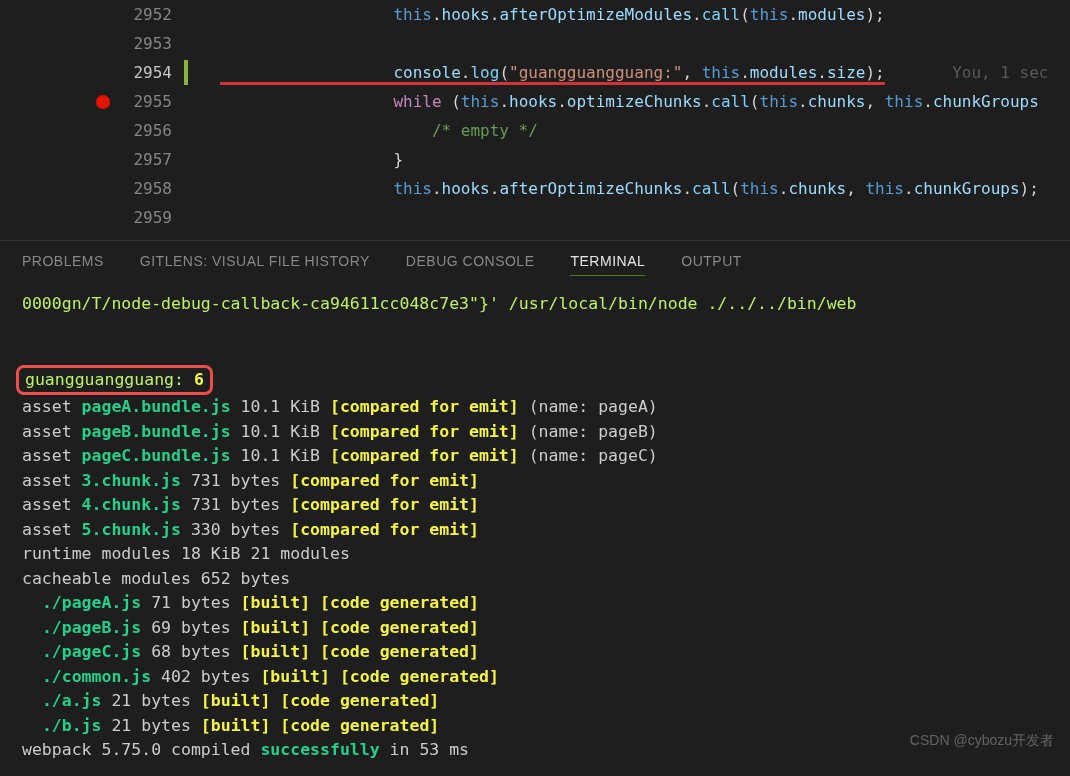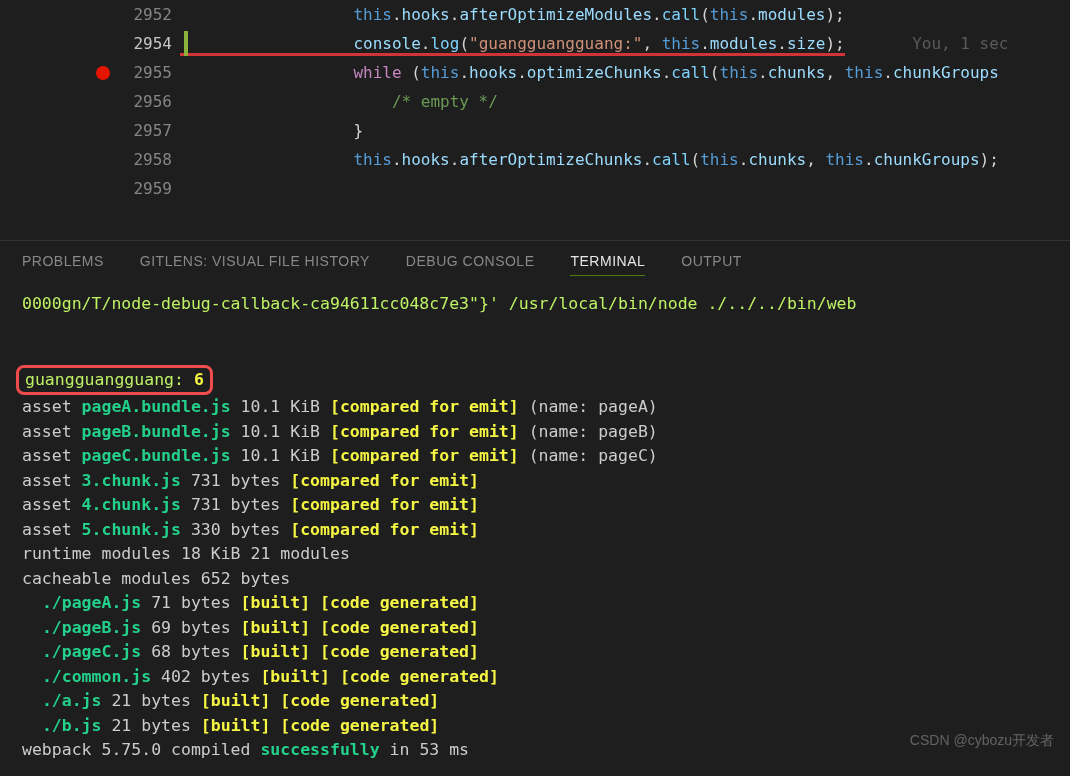--- a/index.html
+++ b/index.html
@@ -16,20 +16,21 @@
   .editor {
     background: #1e1e1e;
     padding-top: 0;
     height: 240px;
     overflow: hidden;
     line-height: 29px;
   }
   .code-line {
     display: flex;
     white-space: pre;
+    gap: 40px;
   }
   .gutter {
     width: 180px;
     text-align: right;
     color: #858585;
     padding-right: 8px;
     position: relative;
     flex-shrink: 0;
   }
   .breakpoint {
@@ -102,20 +103,21 @@
     color: rgba(200,200,200,0.4);
     font-family: Liberation Sans, sans-serif;
     font-size: 14px;
   }
 </style>
 </head>
 <body>
 
 <div class="editor" id="editor">
     <div class="code-line"><div class="gutter">2952</div><div>                  <span class="k-this">this</span><span class="k-punc">.</span><span class="k-prop">hooks</span><span class="k-punc">.</span><span class="k-prop">afterOptimizeModules</span><span class="k-punc">.</span><span class="k-fn">call</span><span class="k-paren">(</span><span class="k-this">this</span><span class="k-punc">.</span><span class="k-prop">modules</span><span class="k-paren">)</span><span class="k-punc">;</span></div></div>
+    <div class="code-line"><div class="gutter">2953</div><div></div></div>
     <div class="code-line"><div class="gutter" style="color: rgb(198, 198, 198);">2954<span class="cursor-bar"></span></div><div><span class="underline-red">                  <span class="k-prop">console</span><span class="k-punc">.</span><span class="k-fn">log</span><span class="k-paren">(</span><span class="k-str">"guangguangguang:"</span><span class="k-punc">, </span><span class="k-this">this</span><span class="k-punc">.</span><span class="k-prop">modules</span><span class="k-punc">.</span><span class="k-prop">size</span><span class="k-paren">)</span><span class="k-punc">;</span></span>       <span class="k-dim">You, 1 sec</span></div></div>
     <div class="code-line"><div class="gutter">2955<span class="breakpoint"></span></div><div>                  <span class="k-kw">while</span><span class="k-punc"> </span><span class="k-paren">(</span><span class="k-this">this</span><span class="k-punc">.</span><span class="k-prop">hooks</span><span class="k-punc">.</span><span class="k-prop">optimizeChunks</span><span class="k-punc">.</span><span class="k-fn">call</span><span class="k-paren">(</span><span class="k-this">this</span><span class="k-punc">.</span><span class="k-prop">chunks</span><span class="k-punc">, </span><span class="k-this">this</span><span class="k-punc">.</span><span class="k-prop">chunkGroups</span></div></div>
     <div class="code-line"><div class="gutter">2956</div><div>                      <span class="k-comment">/* empty */</span></div></div>
     <div class="code-line"><div class="gutter">2957</div><div>                  <span class="k-paren">}</span></div></div>
     <div class="code-line"><div class="gutter">2958</div><div>                  <span class="k-this">this</span><span class="k-punc">.</span><span class="k-prop">hooks</span><span class="k-punc">.</span><span class="k-prop">afterOptimizeChunks</span><span class="k-punc">.</span><span class="k-fn">call</span><span class="k-paren">(</span><span class="k-this">this</span><span class="k-punc">.</span><span class="k-prop">chunks</span><span class="k-punc">, </span><span class="k-this">this</span><span class="k-punc">.</span><span class="k-prop">chunkGroups</span><span class="k-paren">)</span><span class="k-punc">;</span></div></div>
     <div class="code-line"><div class="gutter">2959</div><div></div></div>
   </div>
 
 <div class="panel">
   <div class="tabs">

